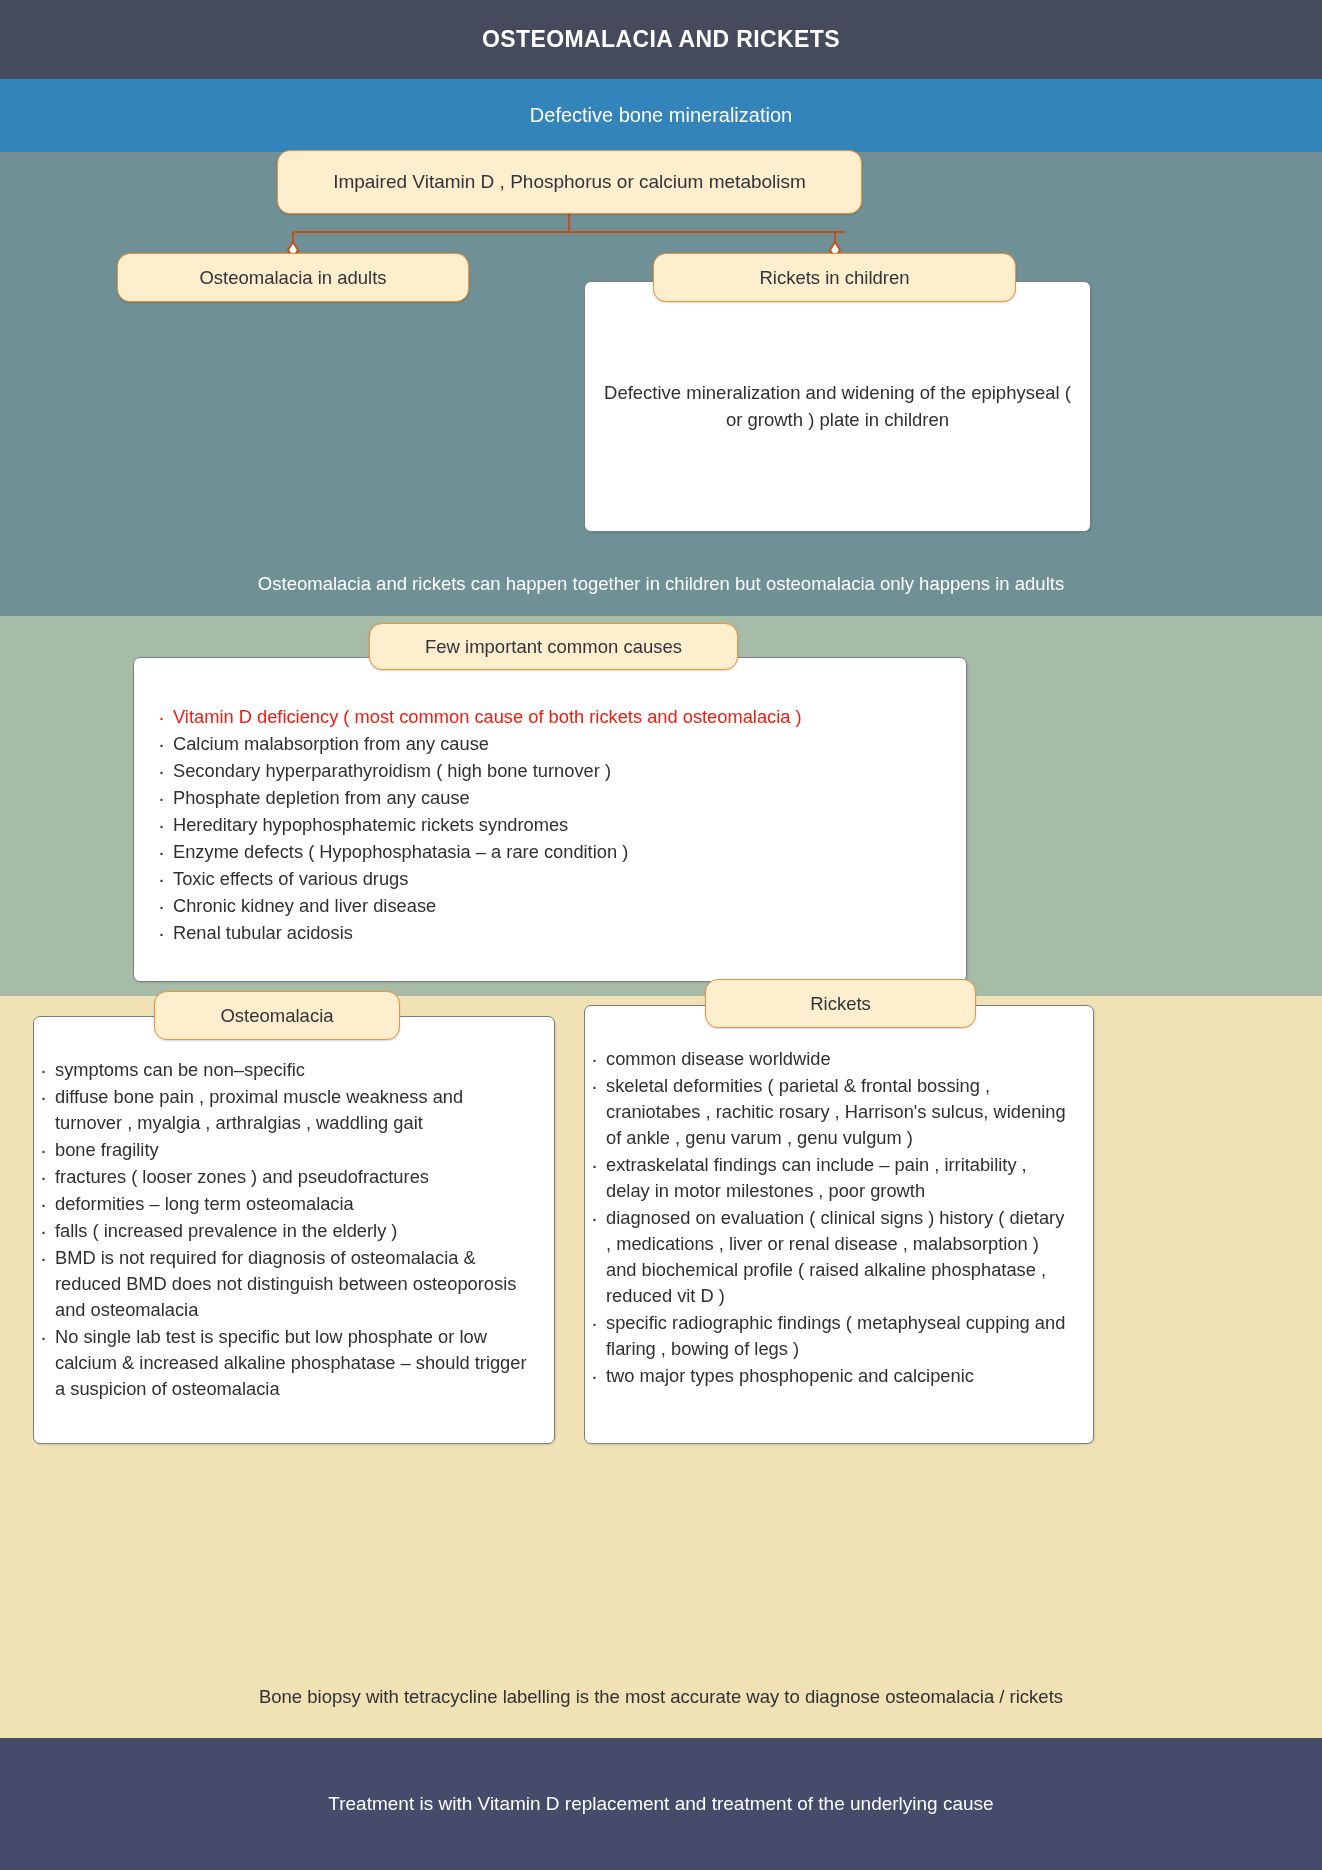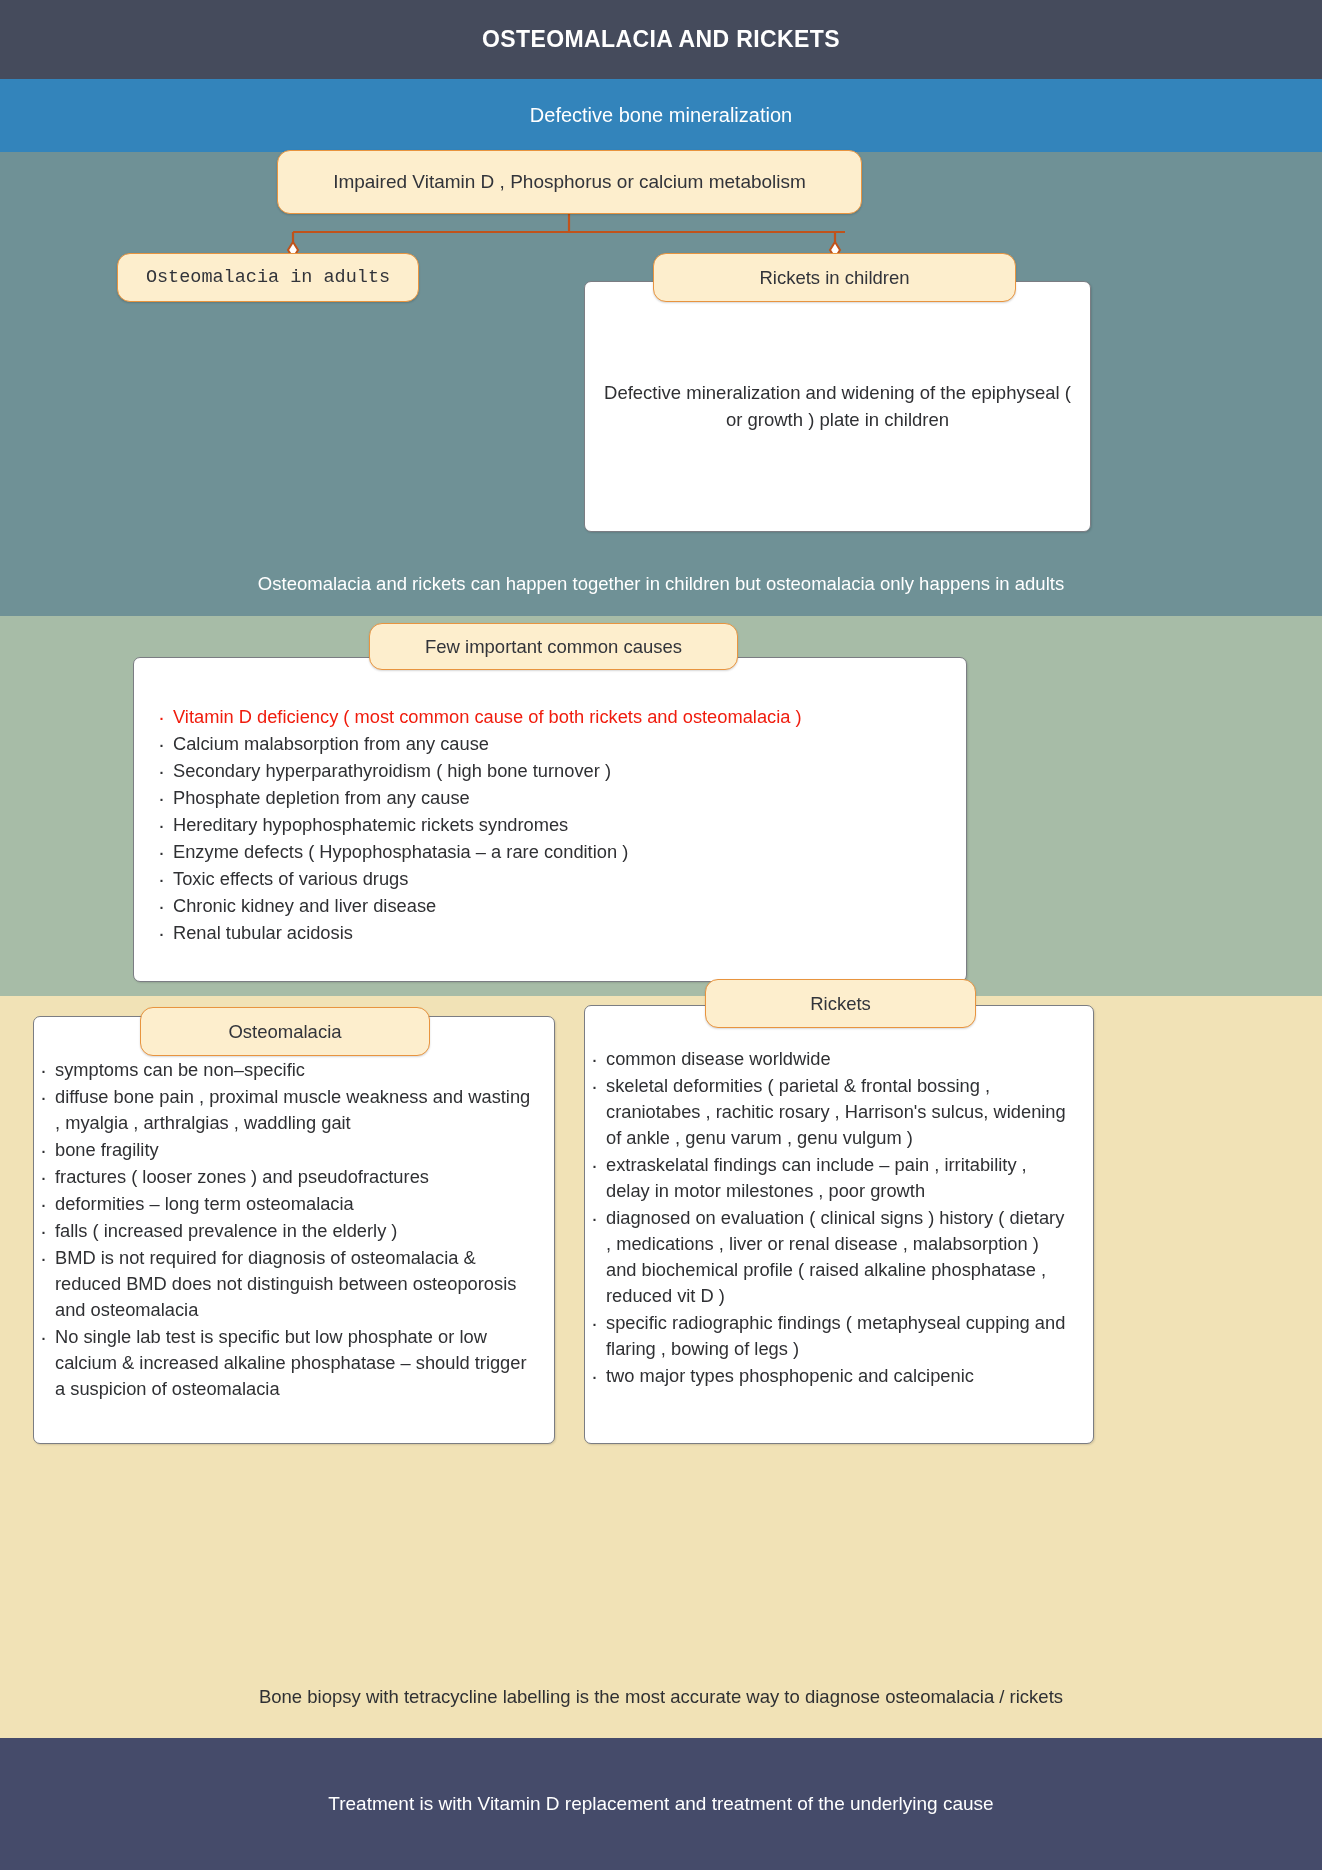--- a/index.html
+++ b/index.html
@@ -59,24 +59,24 @@
     border: 1.6px solid #e8943f;
     border-radius: 13px;
     display: flex; align-items: center; justify-content: center;
     color: #32343a;
     font-size: 18.5px;
     text-align: center;
     z-index: 5;
     box-shadow: 0 1px 2px rgba(0,0,0,.16);
   }
   #pill-impaired { left: 277px; top: 138px;  width: 585px; height: 64px; font-size: 19px; margin-top: 12px; }
-  #pill-osteo-ad { left: 117px; top: 253px;  width: 302px; height: 49px; font-family: Liberation Mono, monospace; }
+  #pill-osteo-ad { left: 117px; top: 253px;  width: 352px; height: 49px; }
   #pill-rickets-ch { left: 653px; top: 253px; width: 363px; height: 49px; }
   #pill-causes   { left: 369px; top: 623px;  width: 369px; height: 47px; }
-  #pill-osteo    { left: 140px; top: 991px;  width: 290px; height: 49px; margin-top: 16px; }
+  #pill-osteo    { left: 154px; top: 991px;  width: 246px; height: 49px; }
   #pill-rickets  { left: 705px; top: 979px;  width: 271px; height: 49px; }
 
   
   .card {
     position: absolute;
     background: #ffffff;
     border: 1.3px solid #7b7d83;
     border-radius: 7px;
     z-index: 2;
     box-shadow: 1px 1px 2px rgba(0,0,0,.13);
@@ -173,21 +173,21 @@
         <li>Toxic effects of various drugs</li>
         <li>Chronic kidney and liver disease</li>
         <li>Renal tubular acidosis</li>
       </ul>
   </div>
   <div class="pill" id="pill-causes">Few important common causes</div>
 
   <div class="card" id="card-osteo">
     <ul class="bullets" id="osteo-list">
         <li>symptoms can be non–specific</li>
-        <li>diffuse bone pain , proximal muscle weakness and wasting , myalgia , arthralgias , waddling gait</li>
+        <li>diffuse bone pain , proximal muscle weakness and turnover , myalgia , arthralgias , waddling gait</li>
         <li>bone fragility</li>
         <li>fractures ( looser zones ) and pseudofractures</li>
         <li>deformities – long term osteomalacia</li>
         <li>falls ( increased prevalence in the elderly )</li>
         <li>BMD is not required for diagnosis of osteomalacia &amp; reduced BMD does not distinguish between osteoporosis and osteomalacia</li>
         <li>No single lab test is specific but low phosphate or low calcium &amp; increased alkaline phosphatase – should trigger a suspicion of osteomalacia</li>
       </ul>
   </div>
   <div class="pill" id="pill-osteo">Osteomalacia</div>
 

